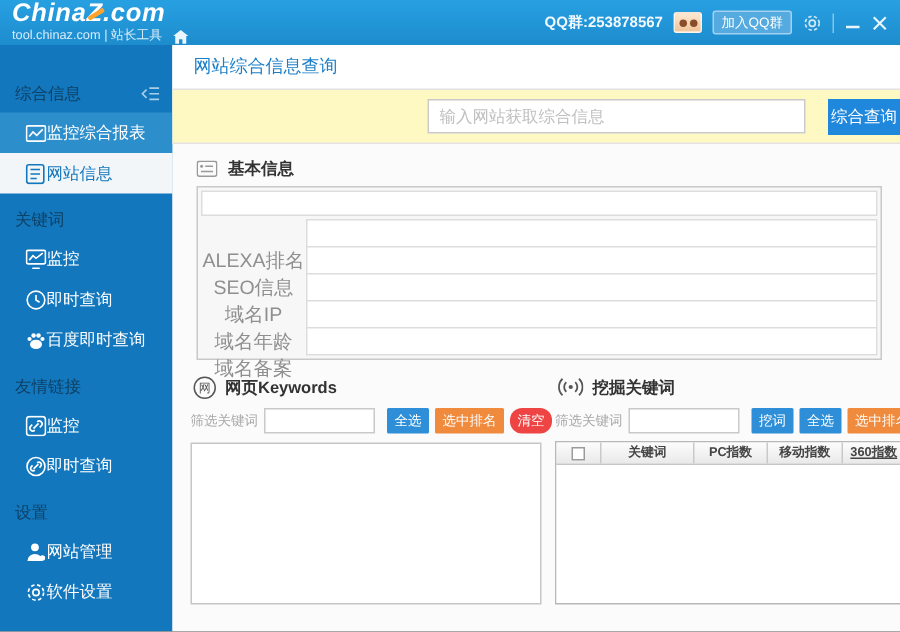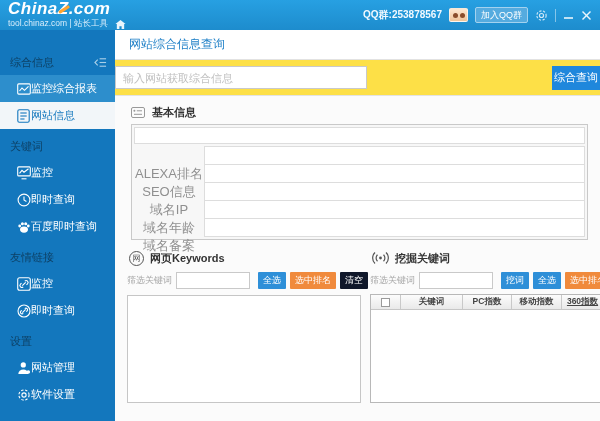--- a/index.html
+++ b/index.html
@@ -39,22 +39,22 @@
   .side-item { height:27px; display:flex; align-items:center; padding-left:16px;
     font-size:11px; color:#fff; cursor:pointer; }
   .side-item .ic { width:15px; height:15px; display:flex; align-items:center; justify-content:center; flex:0 0 15px; }
   .side-item.hl { background:#2d8ecc; }
   .side-item.selected { background:#f2f6f9; color:#1377bd; }
 
   
   .main { position:absolute; left:115px; top:30px; width:485px; height:391px; background:#fbfbfb; }
   .page-header { height:30px; background:#fff; border-bottom:1px solid #e2e2e2;
     display:flex; align-items:center; padding-left:14px; font-size:12px; color:#1b7ec6; }
-  .search-band { height:36px; background:#fde047; border-bottom:1px solid #e3e3e3;
-    display:flex; align-items:center; justify-content:space-between; gap:15px; }
+  .search-band { height:36px; background:#fef9c3; border-bottom:1px solid #e3e3e3;
+    display:flex; align-items:center; justify-content:flex-end; gap:15px; }
   .search-input { width:252px; height:23px; border:1px solid #c9c9c9; font-size:11px;
     padding:0 7px; color:#333; background:#fff; outline:none; font-family:inherit; }
   .search-input::placeholder { color:#c0c0c0; }
   .search-btn { width:48px; height:24px; background:#1f87dc; color:#fff; border:none;
     font-size:11px; cursor:pointer; font-family:inherit; }
 
   .content { padding:6px 8px 0 12px; }
   .section-title { display:flex; align-items:center; gap:7px; height:17px; margin:2px 0 3px 4px;
     font-size:11px; font-weight:bold; color:#333; }
 
@@ -74,21 +74,21 @@
   .circle-icon { width:15px; height:15px; border:1.4px solid #555; border-radius:50%;
     display:flex; align-items:center; justify-content:center; font-size:8px; color:#555; font-weight:normal; }
   .filter-row { display:flex; align-items:center; gap:4px; height:20px; }
   .filter-label { font-size:9px; color:#a8a8a8; white-space:nowrap; }
   .filter-input { width:74px; height:17px; border:1px solid #c9c9c9; background:#fff;
     font-size:9px; padding:0 3px; outline:none; font-family:inherit; }
   .btn { height:17px; line-height:17px; padding:0 5px; font-size:9px; color:#fff;
     border:none; border-radius:1px; cursor:pointer; font-family:inherit; white-space:nowrap; }
   .btn-blue { background:#2e8fd8; }
   .btn-orange { background:#f08a3c; }
-  .btn-gray { background:#0f172a; }
+  .btn-gray { background:#ef4444;border-radius:8px; }
   .spacer { flex:1; }
 
   .kw-left-body { margin-top:5px; height:108px; background:#fff; border:1px solid #c6c6c6; }
 
   .kw-table { margin-top:4px; border:1px solid #b8b8b8; }
   .kw-thead { display:flex; height:15px; background:linear-gradient(#fcfcfc,#e9e9e9);
     border-bottom:1px solid #c6c6c6; }
   .kw-th { display:flex; align-items:center; justify-content:center;
     border-right:1px solid #c9c9c9; font-size:8.5px; color:#444; font-weight:bold; }
   .kw-th:last-child { border-right:none; }

